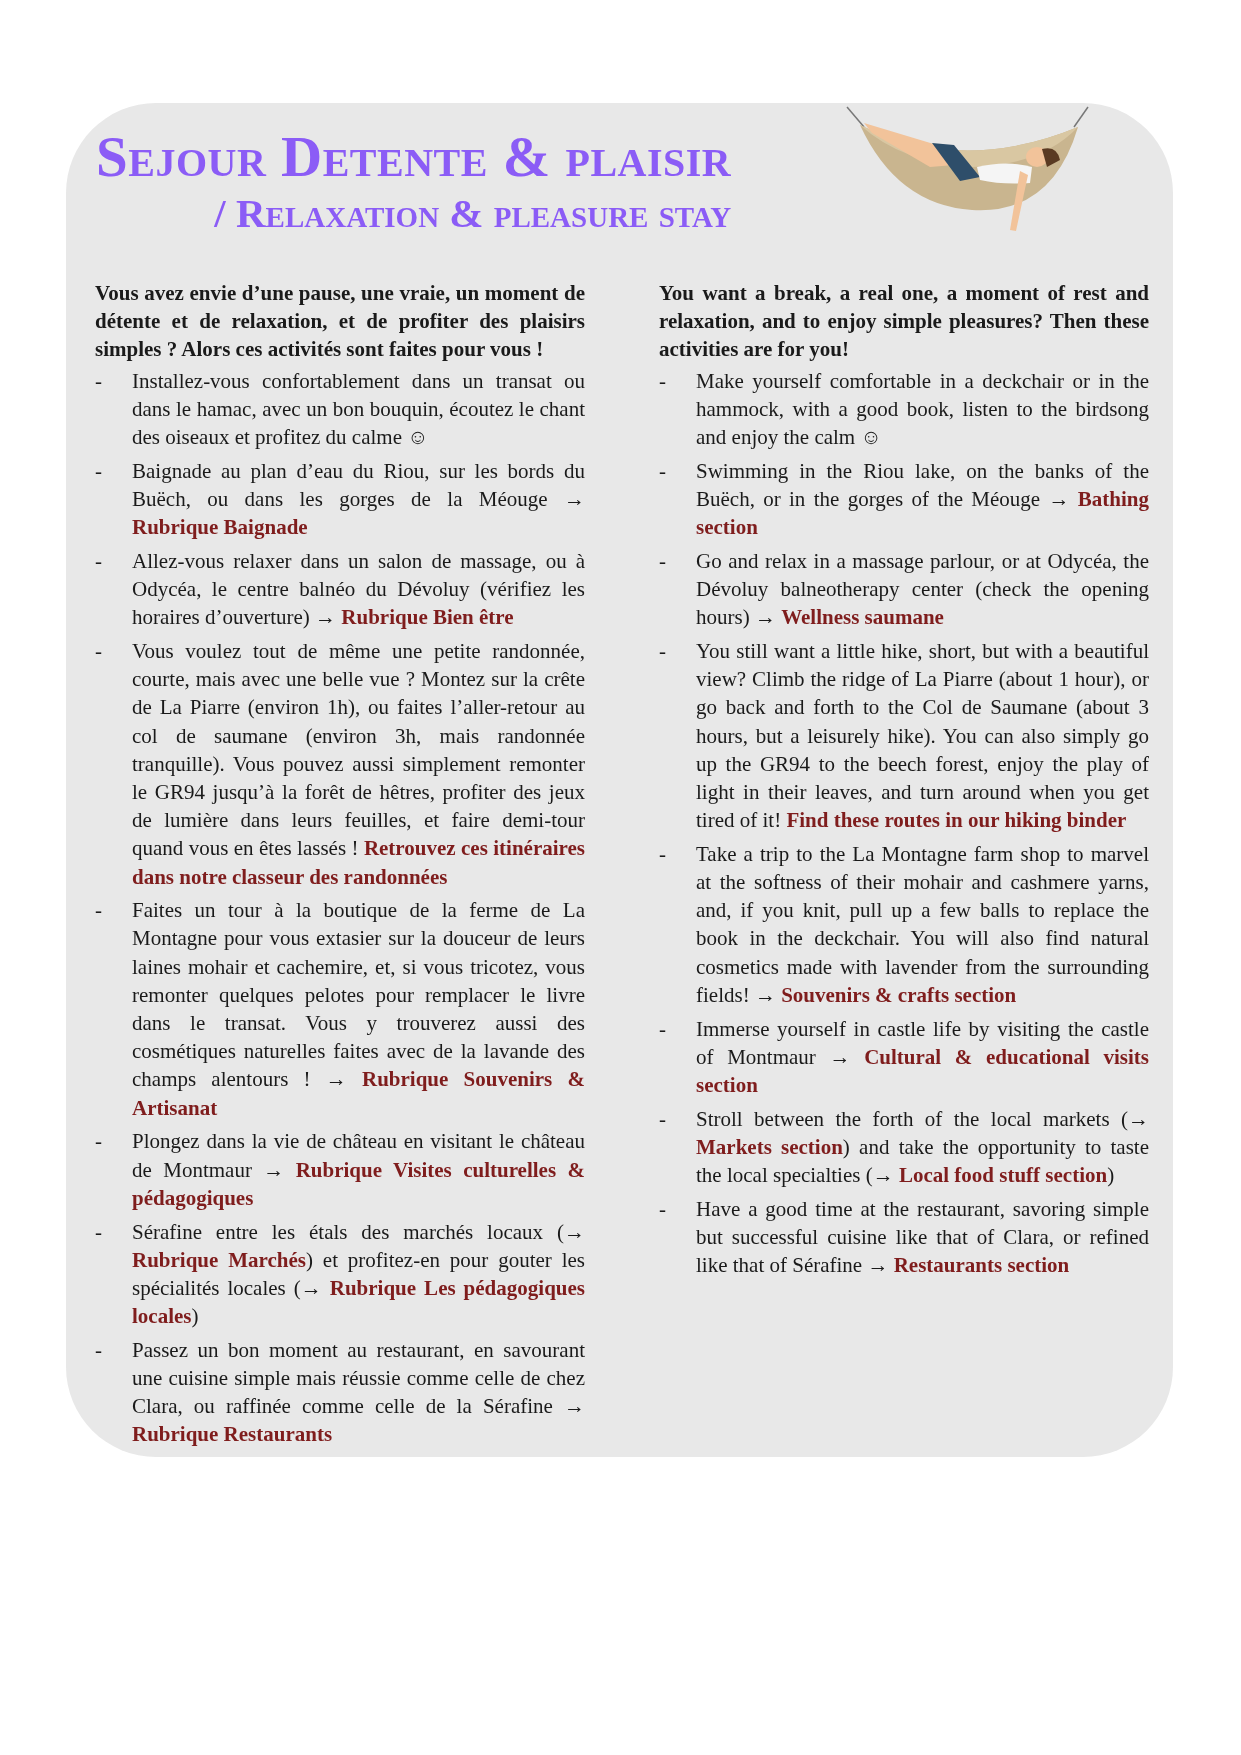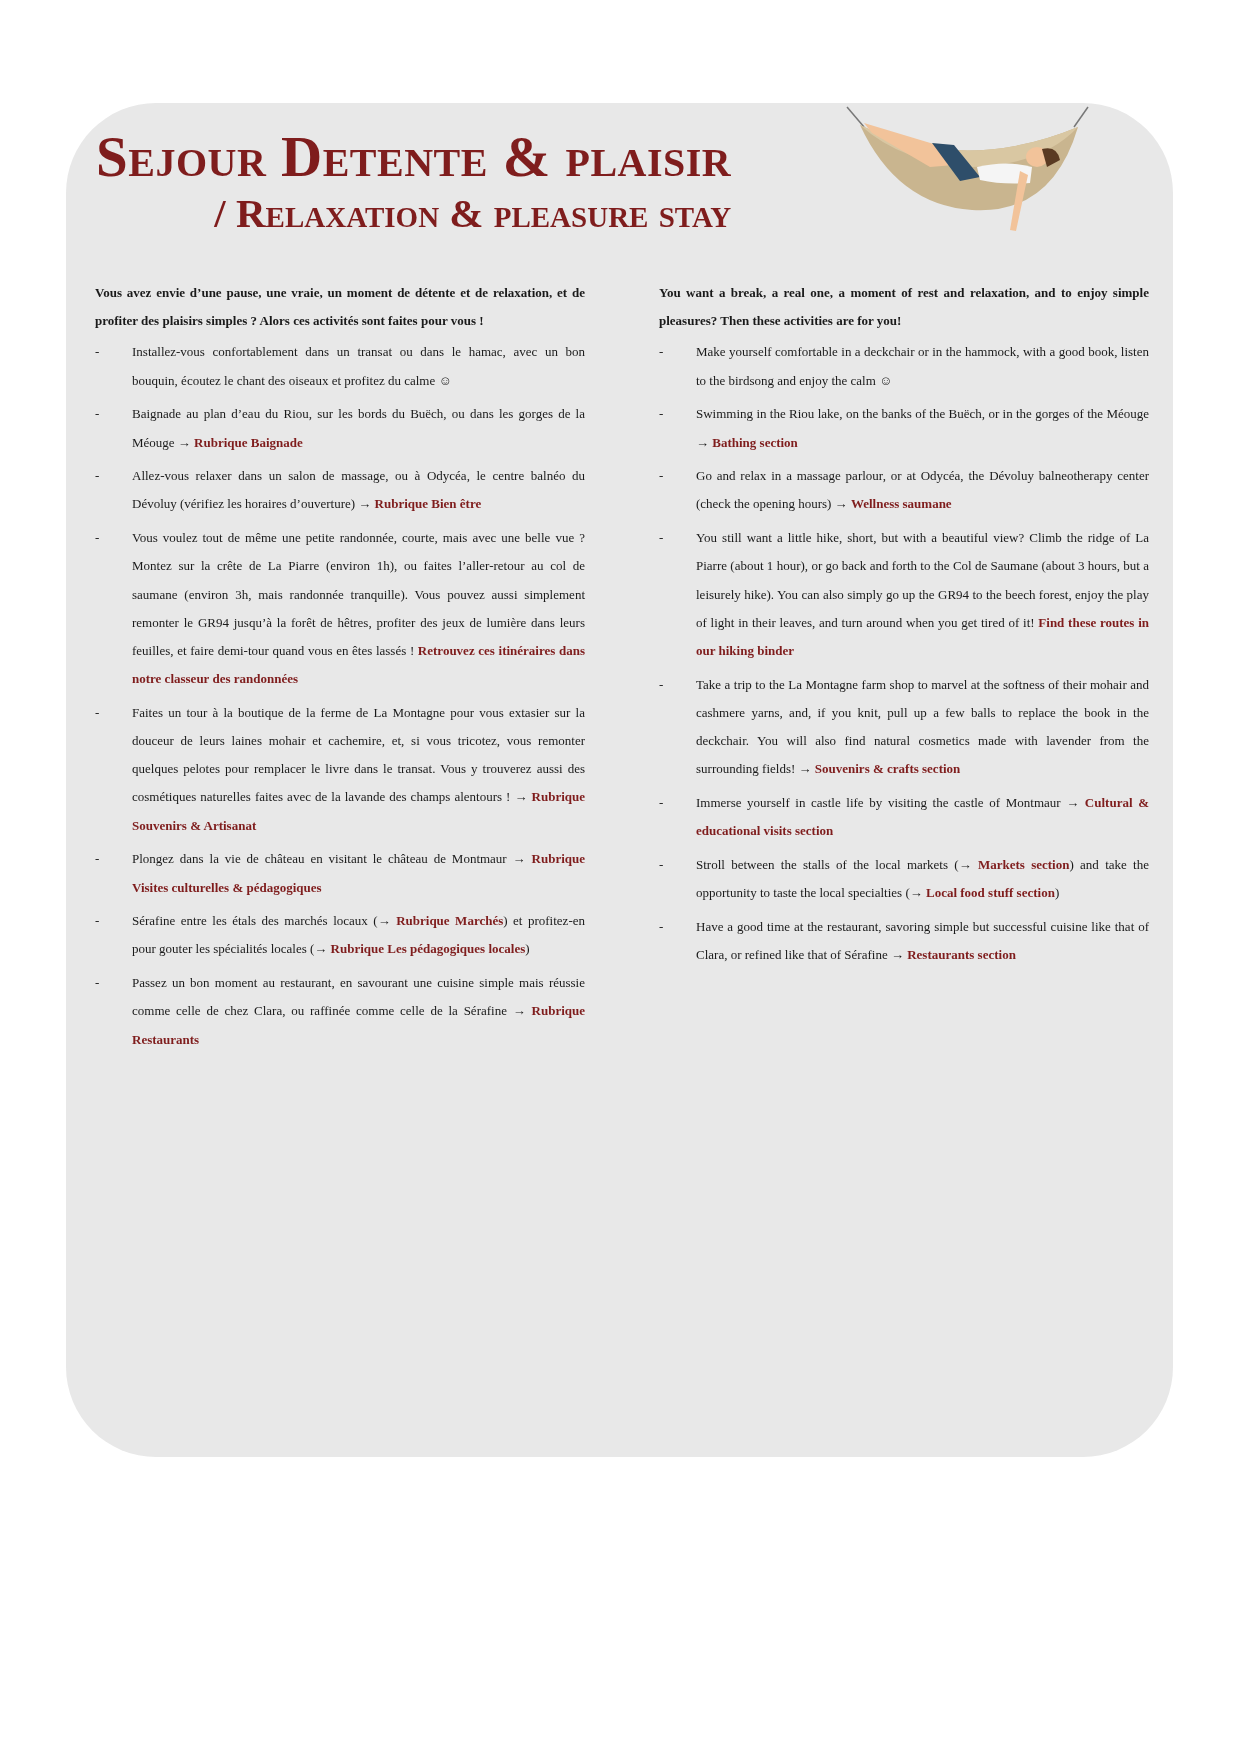--- a/index.html
+++ b/index.html
@@ -1,25 +1,25 @@
 <!DOCTYPE html>
 <html><head>
 <meta charset="utf-8">
 <style>
   html, body { margin: 0; padding: 0; background: #ffffff; }
   body { width: 1241px; height: 1755px; position: relative; overflow: hidden;
          font-family: "Liberation Serif", "DejaVu Serif", serif; color: #1a1a1a; }
   .panel { position: absolute; left: 66px; top: 103px; width: 1107px; height: 1354px;
            background: #e8e8e8; border-radius: 90px 90px 90px 90px; }
-  .title { position: absolute; left: 96px; top: 128px; margin: 0; color: #7f1d1d;
+  .title { position: absolute; left: 96px; top: 128px; margin: 0; color: #8b5cf6;
            font-weight: bold; font-variant: small-caps; line-height: 1; }
   .title .l1 { display: block; font-size: 57px; letter-spacing: 0.5px; }
   .title .l2 { display: block; font-size: 41px; margin-top: 8px; text-align: right; }
   .hammock { position: absolute; left: 842px; top: 105px; width: 250px; height: 135px; }
-  .col { position: absolute; top: 279px; width: 490px; font-size: 13px; line-height: 28.2px;
+  .col { position: absolute; top: 279px; width: 490px; font-size: 21px; line-height: 28.2px;
          text-align: justify; }
   .col.left { left: 95px; }
   .col.right { left: 659px; }
   .intro { font-weight: bold; margin: 0 0 3px 0; }
   ul.items { list-style: none; margin: 0; padding: 0; }
   ul.items li { position: relative; padding-left: 37px; margin-bottom: 5.5px; }
   ul.items li .dash { position: absolute; left: 0; top: 0; }
   .link { color: #7f1d1d; font-weight: bold; cursor: pointer; }
 </style>
 </head>
@@ -61,16 +61,16 @@
 
 <div class="col right">
   <p class="intro">You want a break, a real one, a moment of rest and relaxation, and to enjoy simple pleasures? Then these activities are for you!</p>
   <ul class="items" id="en-list">
       <li><span class="dash">-</span><span>Make yourself comfortable in a deckchair or in the hammock, with a good book, listen to the birdsong and enjoy the calm ☺</span></li>
       <li><span class="dash">-</span><span>Swimming in the Riou lake, on the banks of the Buëch, or in the gorges of the Méouge → </span><span class="link">Bathing section</span></li>
       <li><span class="dash">-</span><span>Go and relax in a massage parlour, or at Odycéa, the Dévoluy balneotherapy center (check the opening hours) → </span><span class="link">Wellness saumane</span></li>
       <li><span class="dash">-</span><span>You still want a little hike, short, but with a beautiful view? Climb the ridge of La Piarre (about 1 hour), or go back and forth to the Col de Saumane (about 3 hours, but a leisurely hike). You can also simply go up the GR94 to the beech forest, enjoy the play of light in their leaves, and turn around when you get tired of it! </span><span class="link">Find these routes in our hiking binder</span></li>
       <li><span class="dash">-</span><span>Take a trip to the La Montagne farm shop to marvel at the softness of their mohair and cashmere yarns, and, if you knit, pull up a few balls to replace the book in the deckchair. You will also find natural cosmetics made with lavender from the surrounding fields! → </span><span class="link">Souvenirs &amp; crafts section</span></li>
       <li><span class="dash">-</span><span>Immerse yourself in castle life by visiting the castle of Montmaur → </span><span class="link">Cultural &amp; educational visits section</span></li>
-      <li><span class="dash">-</span><span>Stroll between the stalls of the local markets (→ </span><span class="link">Markets section</span><span>) and take the opportunity to taste the local specialties (→ </span><span class="link">Local food stuff section</span><span>)</span></li>
+      <li><span class="dash">-</span><span>Stroll between the forth of the local markets (→ </span><span class="link">Markets section</span><span>) and take the opportunity to taste the local specialties (→ </span><span class="link">Local food stuff section</span><span>)</span></li>
       <li><span class="dash">-</span><span>Have a good time at the restaurant, savoring simple but successful cuisine like that of Clara, or refined like that of Sérafine → </span><span class="link">Restaurants section</span></li>
     </ul>
 </div>
 
 </body></html>

